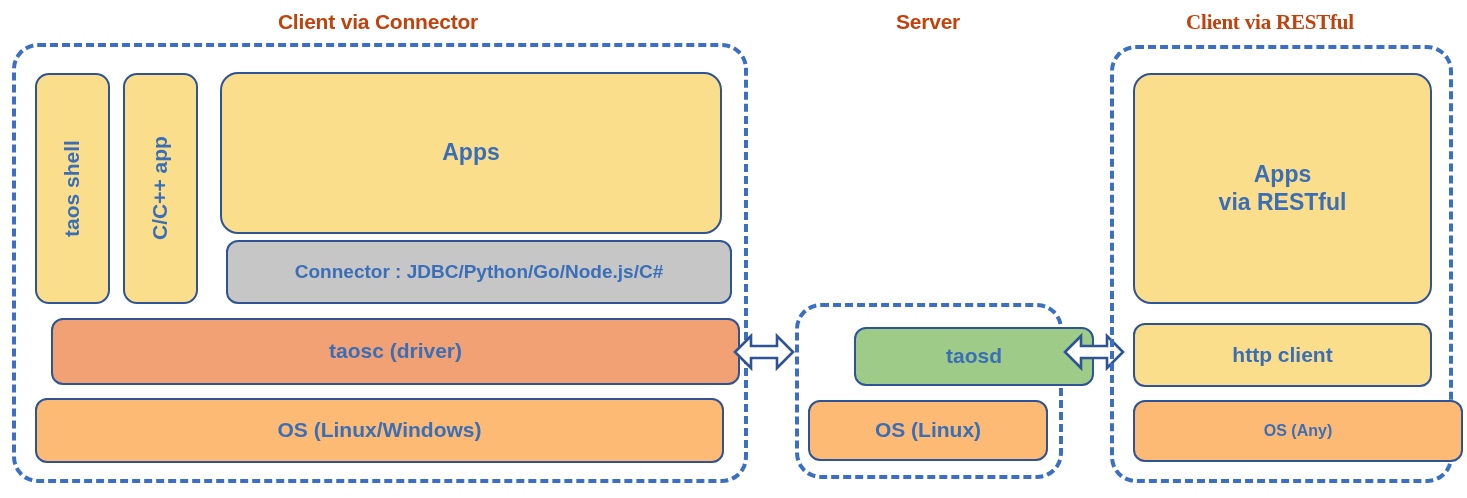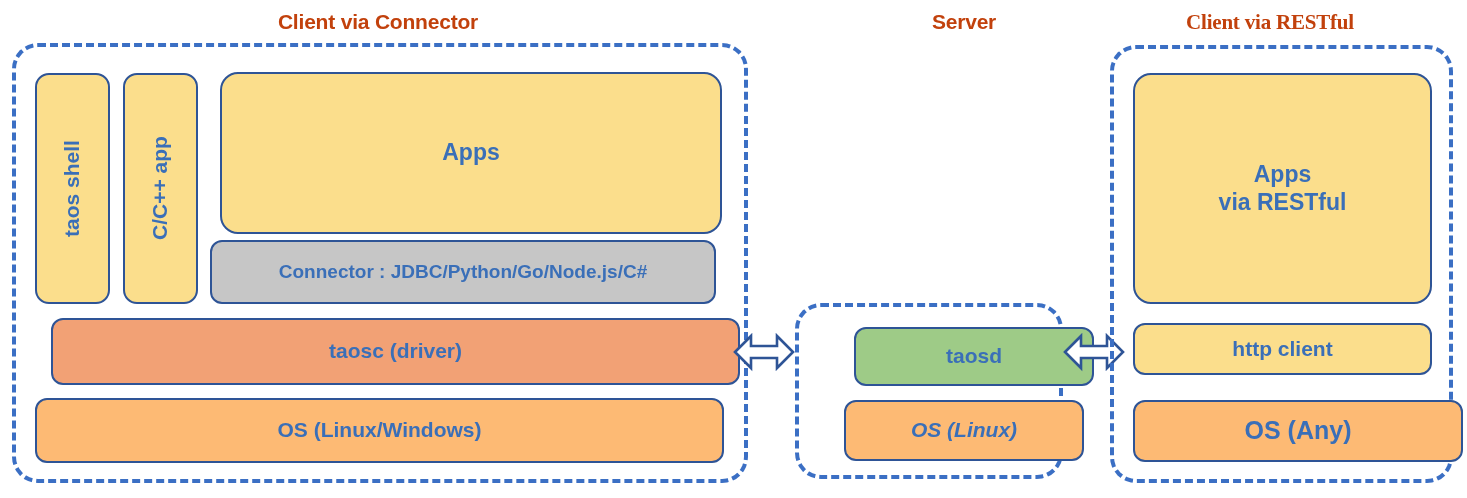--- a/index.html
+++ b/index.html
@@ -71,60 +71,60 @@
   }
   .arrow svg { display: block; }
 </style>
 </head>
 <body>
 
 <div id="canvas">
 
   <div class="group-title" style="left:148px; top:10px; width:460px;">Client via Connector</div>
 
-  <div class="group-title" style="left:834px; top:10px; width:260px;">Server</div>
+  <div class="group-title" style="left:798px; top:10px; width:260px;">Server</div>
 
   <div class="group-title" style="left:1100px; top:10px; width:340px;font-family:Liberation Serif, serif;">Client via RESTful</div>
 
   <div class="dashed-box" style="left:12px; top:43px; width:736px; height:440px;"></div>
 
   <div class="node yellow vertical" style="left:35px; top:73px; width:75px; height:231px; font-size:21px;">taos shell</div>
 
   <div class="node yellow vertical" style="left:123px; top:73px; width:75px; height:231px; font-size:21px;">C/C++ app</div>
 
   <div class="node yellow" style="left:220px; top:72px; width:502px; height:162px; font-size:23px; border-radius:18px;">Apps</div>
 
-  <div class="node gray" style="left:210px; top:240px; width:506px; height:64px; font-size:19px;">Connector : JDBC/Python/Go/Node.js/C#</div>
+  <div class="node gray" style="left:226px; top:240px; width:506px; height:64px; font-size:19px;">Connector : JDBC/Python/Go/Node.js/C#</div>
 
   <div class="node orange" style="left:35px; top:318px; width:689px; height:67px; font-size:21px;">taosc (driver)</div>
 
   <div class="node blue" style="left:35px; top:398px; width:689px; height:65px; font-size:21px;">OS (Linux/Windows)</div>
 
   <div class="arrow" style="left:733px; top:327px;">
     <svg width="62" height="50" viewBox="0 0 62 50">
       <polygon points="2,25 18,9 18,19 44,19 44,9 60,25 44,41 44,31 18,31 18,41" fill="#ffffff" stroke="#2E5496" stroke-width="2.6" stroke-linejoin="miter"></polygon>
     </svg>
   </div>
 
   <div class="dashed-box" style="left:795px; top:303px; width:268px; height:176px;"></div>
 
   <div class="node green" style="left:854px; top:327px; width:240px; height:59px; font-size:21px;">taosd</div>
 
-  <div class="node blue" style="left:844px; top:400px; width:240px; height:61px; font-size:21px;font-style:italic;">OS (Linux)</div>
+  <div class="node blue" style="left:808px; top:400px; width:240px; height:61px; font-size:21px;">OS (Linux)</div>
 
   <div class="arrow" style="left:1063px; top:327px;">
     <svg width="62" height="50" viewBox="0 0 62 50">
       <polygon points="2,25 18,9 18,19 44,19 44,9 60,25 44,41 44,31 18,31 18,41" fill="#ffffff" stroke="#2E5496" stroke-width="2.6" stroke-linejoin="miter"></polygon>
     </svg>
   </div>
 
   <div class="dashed-box" style="left:1110px; top:45px; width:343px; height:438px;"></div>
 
   <div class="node yellow" style="left:1133px; top:73px; width:299px; height:231px; font-size:23px; border-radius:18px; flex-direction:column;">
     <span>Apps</span>
     <span>via RESTful</span>
   </div>
 
-  <div class="node yellow" style="left:1133px; top:323px; width:299px; height:52px; font-size:21px;">http client</div>
+  <div class="node yellow" style="left:1133px; top:323px; width:299px; height:64px; font-size:21px;">http client</div>
 
-  <div class="node blue" style="left:1133px; top:400px; width:330px; height:62px; font-size:25px;">OS (Any)</div>
+  <div class="node blue" style="left:1133px; top:400px; width:330px; height:62px; font-size:16px;">OS (Any)</div>
 
 </div>
 
 </body></html>

